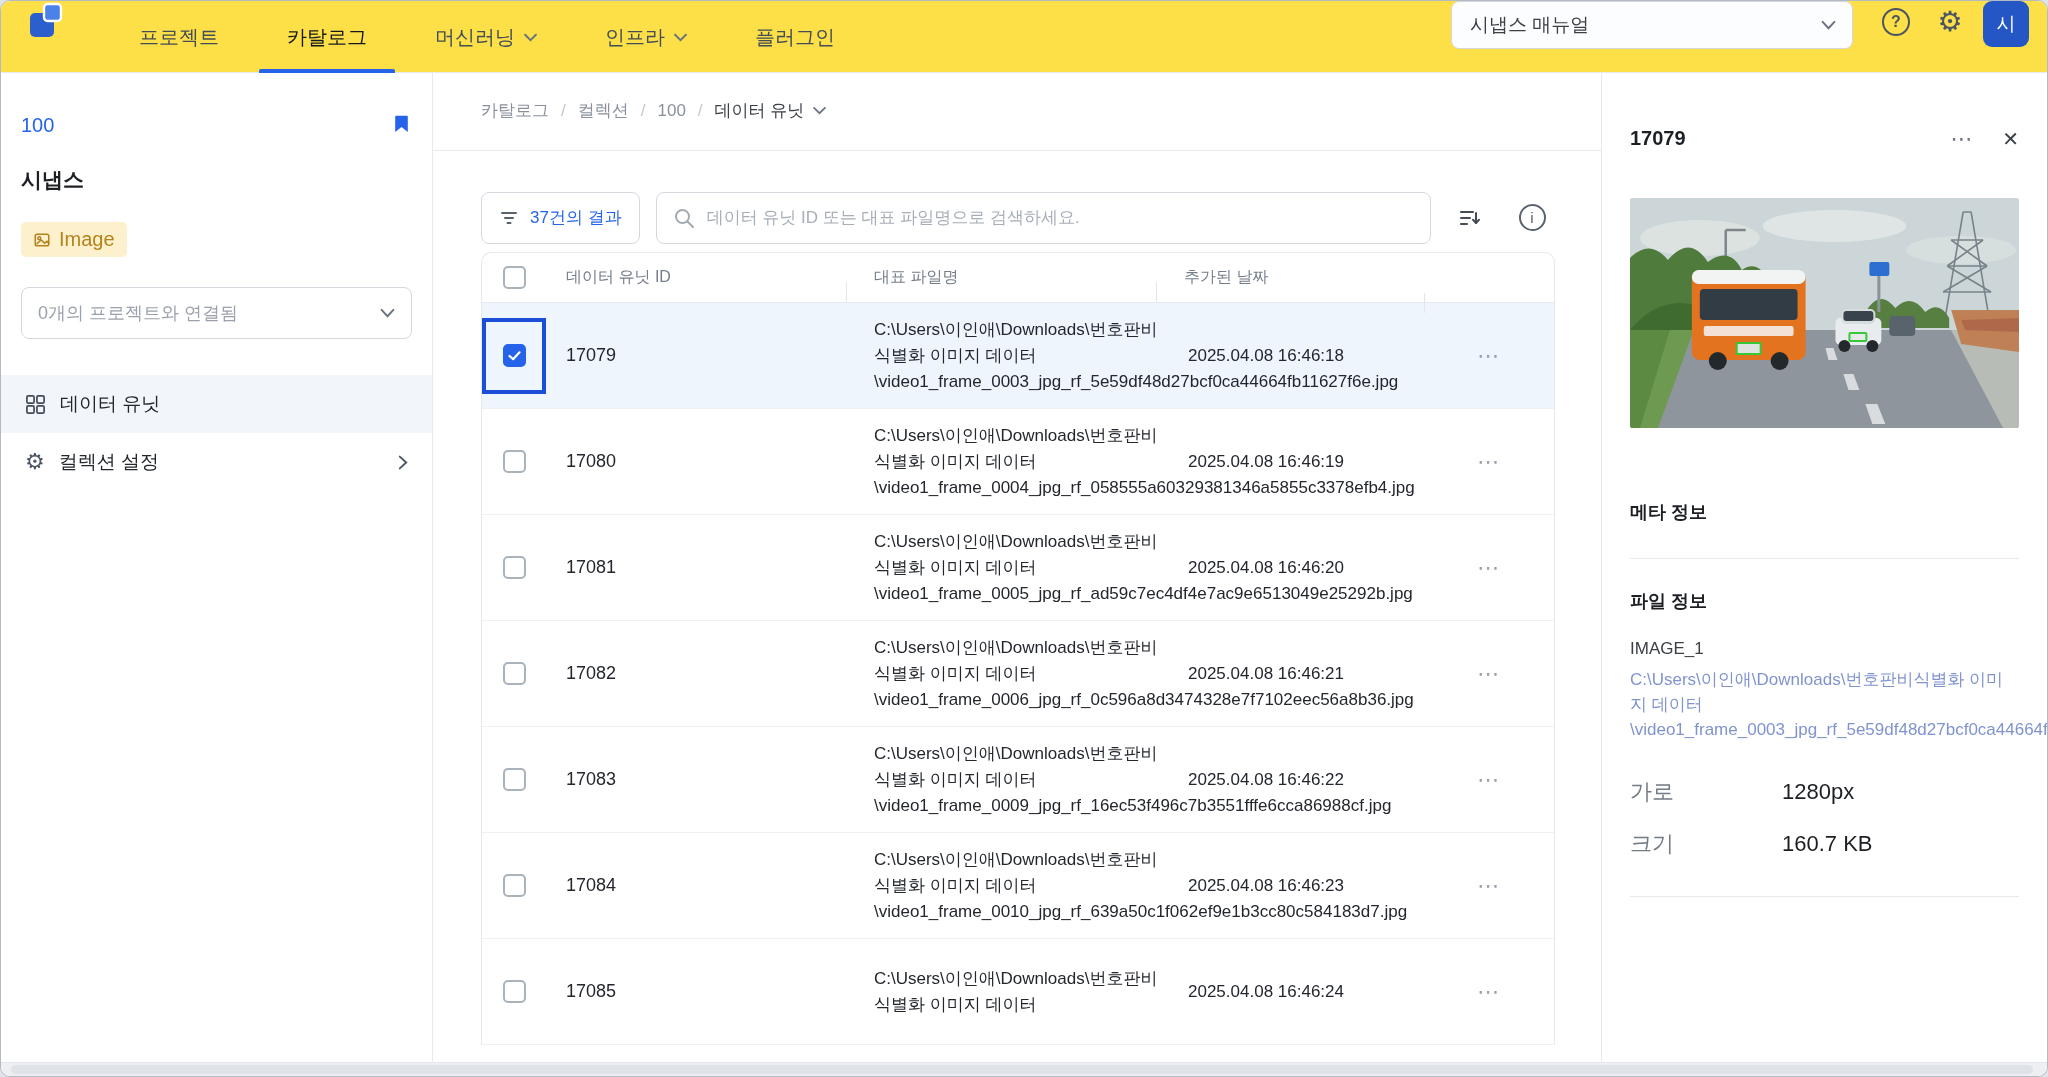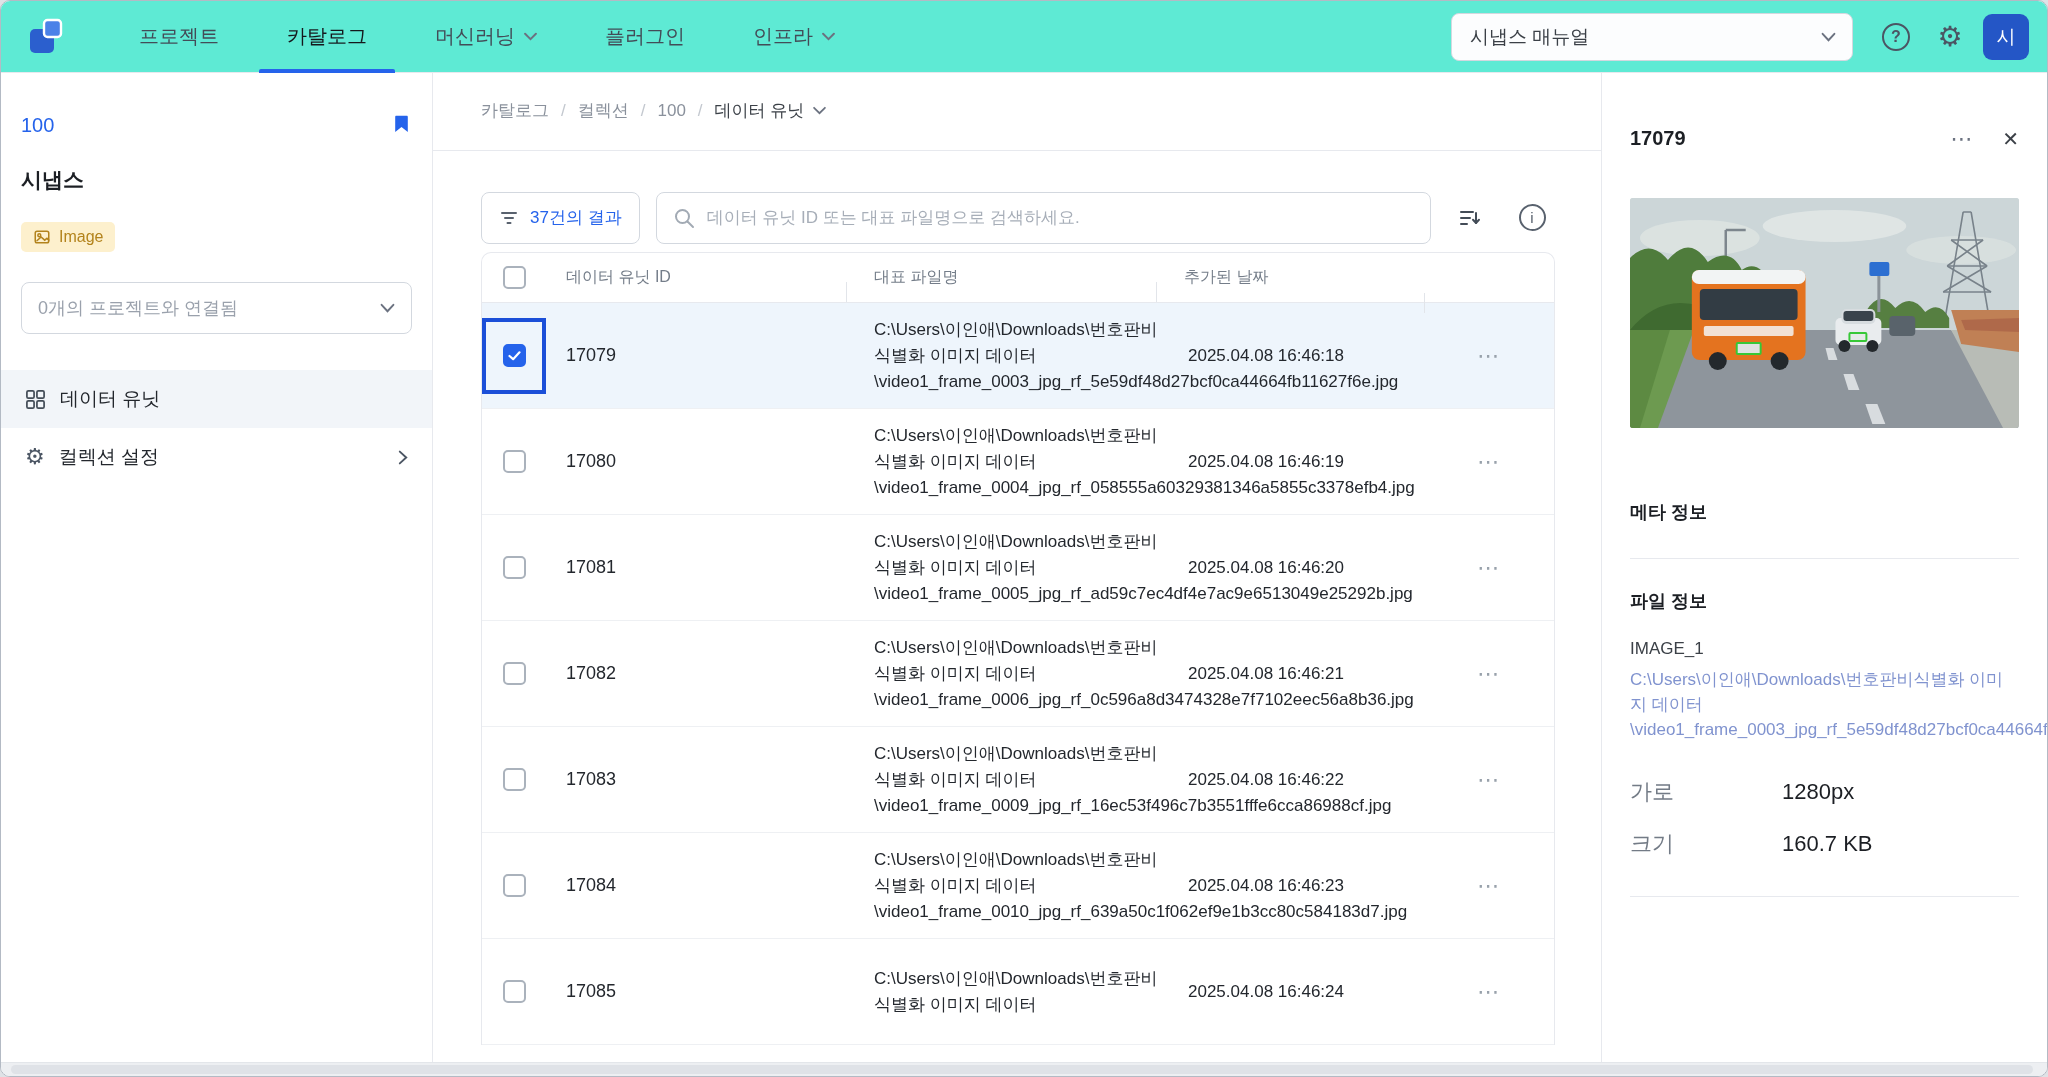--- a/index.html
+++ b/index.html
@@ -3,21 +3,21 @@
 <meta charset="utf-8">
 <style>
   * { box-sizing: border-box; margin: 0; padding: 0; }
   html,body { margin:0; background:#dfe2e6; }
   body { font-family: "Liberation Sans", "DejaVu Sans", sans-serif; }
 
   .page{ width:2048px; height:1077px; background:#fff; border:1px solid #b3bac4;
          border-radius:10px; overflow:hidden; position:relative; color:#2b2f36; }
 
   
-  .topbar{ height:72px; display:flex; align-items:center; padding:0 18px; border-bottom:1px solid #e7e9ee; background:#5eead4; }
+  .topbar{ height:72px; display:flex; align-items:flex-start; padding:0 18px; border-bottom:1px solid #e7e9ee; background:#fde047; }
   .logo{ width:40px; height:40px; margin-left:6px; flex:none; }
   .mainnav{ display:flex; height:72px; margin-left:40px; }
   .nav-item{ display:flex; align-items:center; gap:9px; padding:0 34px; font-size:20px; color:#434c57; cursor:pointer; position:relative; }
   .nav-item.active{ color:#15181c; }
   .nav-item.active::after{ content:''; position:absolute; left:6px; right:6px; bottom:0; height:4px; background:#2563eb; border-radius:2px 2px 0 0; }
   .spacer{ flex:1; }
   .manual-select{ width:402px; height:48px; border:1px solid #d3d8df; border-radius:8px; display:flex; align-items:center;
                   justify-content:space-between; padding:0 16px 0 18px; font-size:19px; color:#3b4047; background:#fcfdfe; margin-right:22px; cursor:pointer; }
   .top-icon-btn{ width:42px; height:42px; display:flex; align-items:center; justify-content:center; background:none; border:none; margin-right:12px; cursor:pointer; }
   .help-ring{ width:28px; height:28px; border:2px solid #4b5563; border-radius:50%; display:flex; align-items:center; justify-content:center; font-size:16px; font-weight:bold; color:#4b5563; }
@@ -25,21 +25,21 @@
   .avatar{ width:46px; height:46px; border-radius:9px; background:#2456c6; color:#fff; display:flex; align-items:center; justify-content:center; font-size:19px; cursor:pointer; flex:none; }
 
   
   .body-row{ display:flex; height:1005px; }
 
   
   .sidebar{ width:432px; flex:none; border-right:1px solid #e7e9ee; padding:40px 20px 0; }
   .side-top{ display:flex; justify-content:space-between; align-items:center; }
   .coll-id{ font-size:20px; color:#2563eb; }
   .coll-name{ margin-top:28px; font-size:21px; font-weight:bold; color:#1c1f24; }
-  .badge{ margin-top:28px; display:inline-flex; align-items:center; gap:8px; background:#fdf0cd; color:#b3831c; font-size:16px; padding:6px 12px; border-radius:5px; }
+  .badge{ margin-top:28px; display:inline-flex; align-items:center; gap:8px; background:#fdf0cd; color:#b3831c; font-size:20px; padding:6px 12px; border-radius:5px; }
   .proj-select{ margin-top:30px; height:52px; border:1px solid #d3d8df; border-radius:8px; display:flex; align-items:center;
                 justify-content:space-between; padding:0 16px; font-size:18px; color:#9aa1ac; cursor:pointer; }
   .side-menu{ margin:36px -20px 0; }
   .menu-item{ height:58px; display:flex; align-items:center; gap:14px; padding:0 24px; font-size:19px; color:#23272d; cursor:pointer; }
   .menu-item.active{ background:#f2f5f9; }
   .menu-item .grow{ flex:1; }
 
   
   .main{ flex:1; min-width:0; padding:26px 46px 0 48px; position:relative; }
   .breadcrumb{ display:flex; align-items:center; gap:12px; font-size:17px; color:#8a919c; }
@@ -134,29 +134,29 @@
   </div>
 
   <div class="nav-item">
     <span>머신러닝</span>
     <svg class="chev" viewBox="0 0 12 8" width="13" height="9">
             <path d="M1 1.5 6 6.5 11 1.5" fill="none" stroke="#6b7280" stroke-width="1.8" stroke-linecap="round"></path>
           </svg>
   </div>
 
   <div class="nav-item">
-    <span>플러그인</span>
-
-  </div>
-
-  <div class="nav-item">
     <span>인프라</span>
     <svg class="chev" viewBox="0 0 12 8" width="13" height="9">
             <path d="M1 1.5 6 6.5 11 1.5" fill="none" stroke="#6b7280" stroke-width="1.8" stroke-linecap="round"></path>
           </svg>
+  </div>
+
+  <div class="nav-item">
+    <span>플러그인</span>
+
   </div>
 </nav>
 
     <div class="spacer"></div>
 
     <div class="manual-select">
       <span>시냅스 매뉴얼</span>
       <svg viewBox="0 0 14 9" width="15" height="10">
           <path d="M1.5 1.5 7 7.5 12.5 1.5" fill="none" stroke="#6b7280" stroke-width="1.8" stroke-linecap="round"></path>
         </svg>

